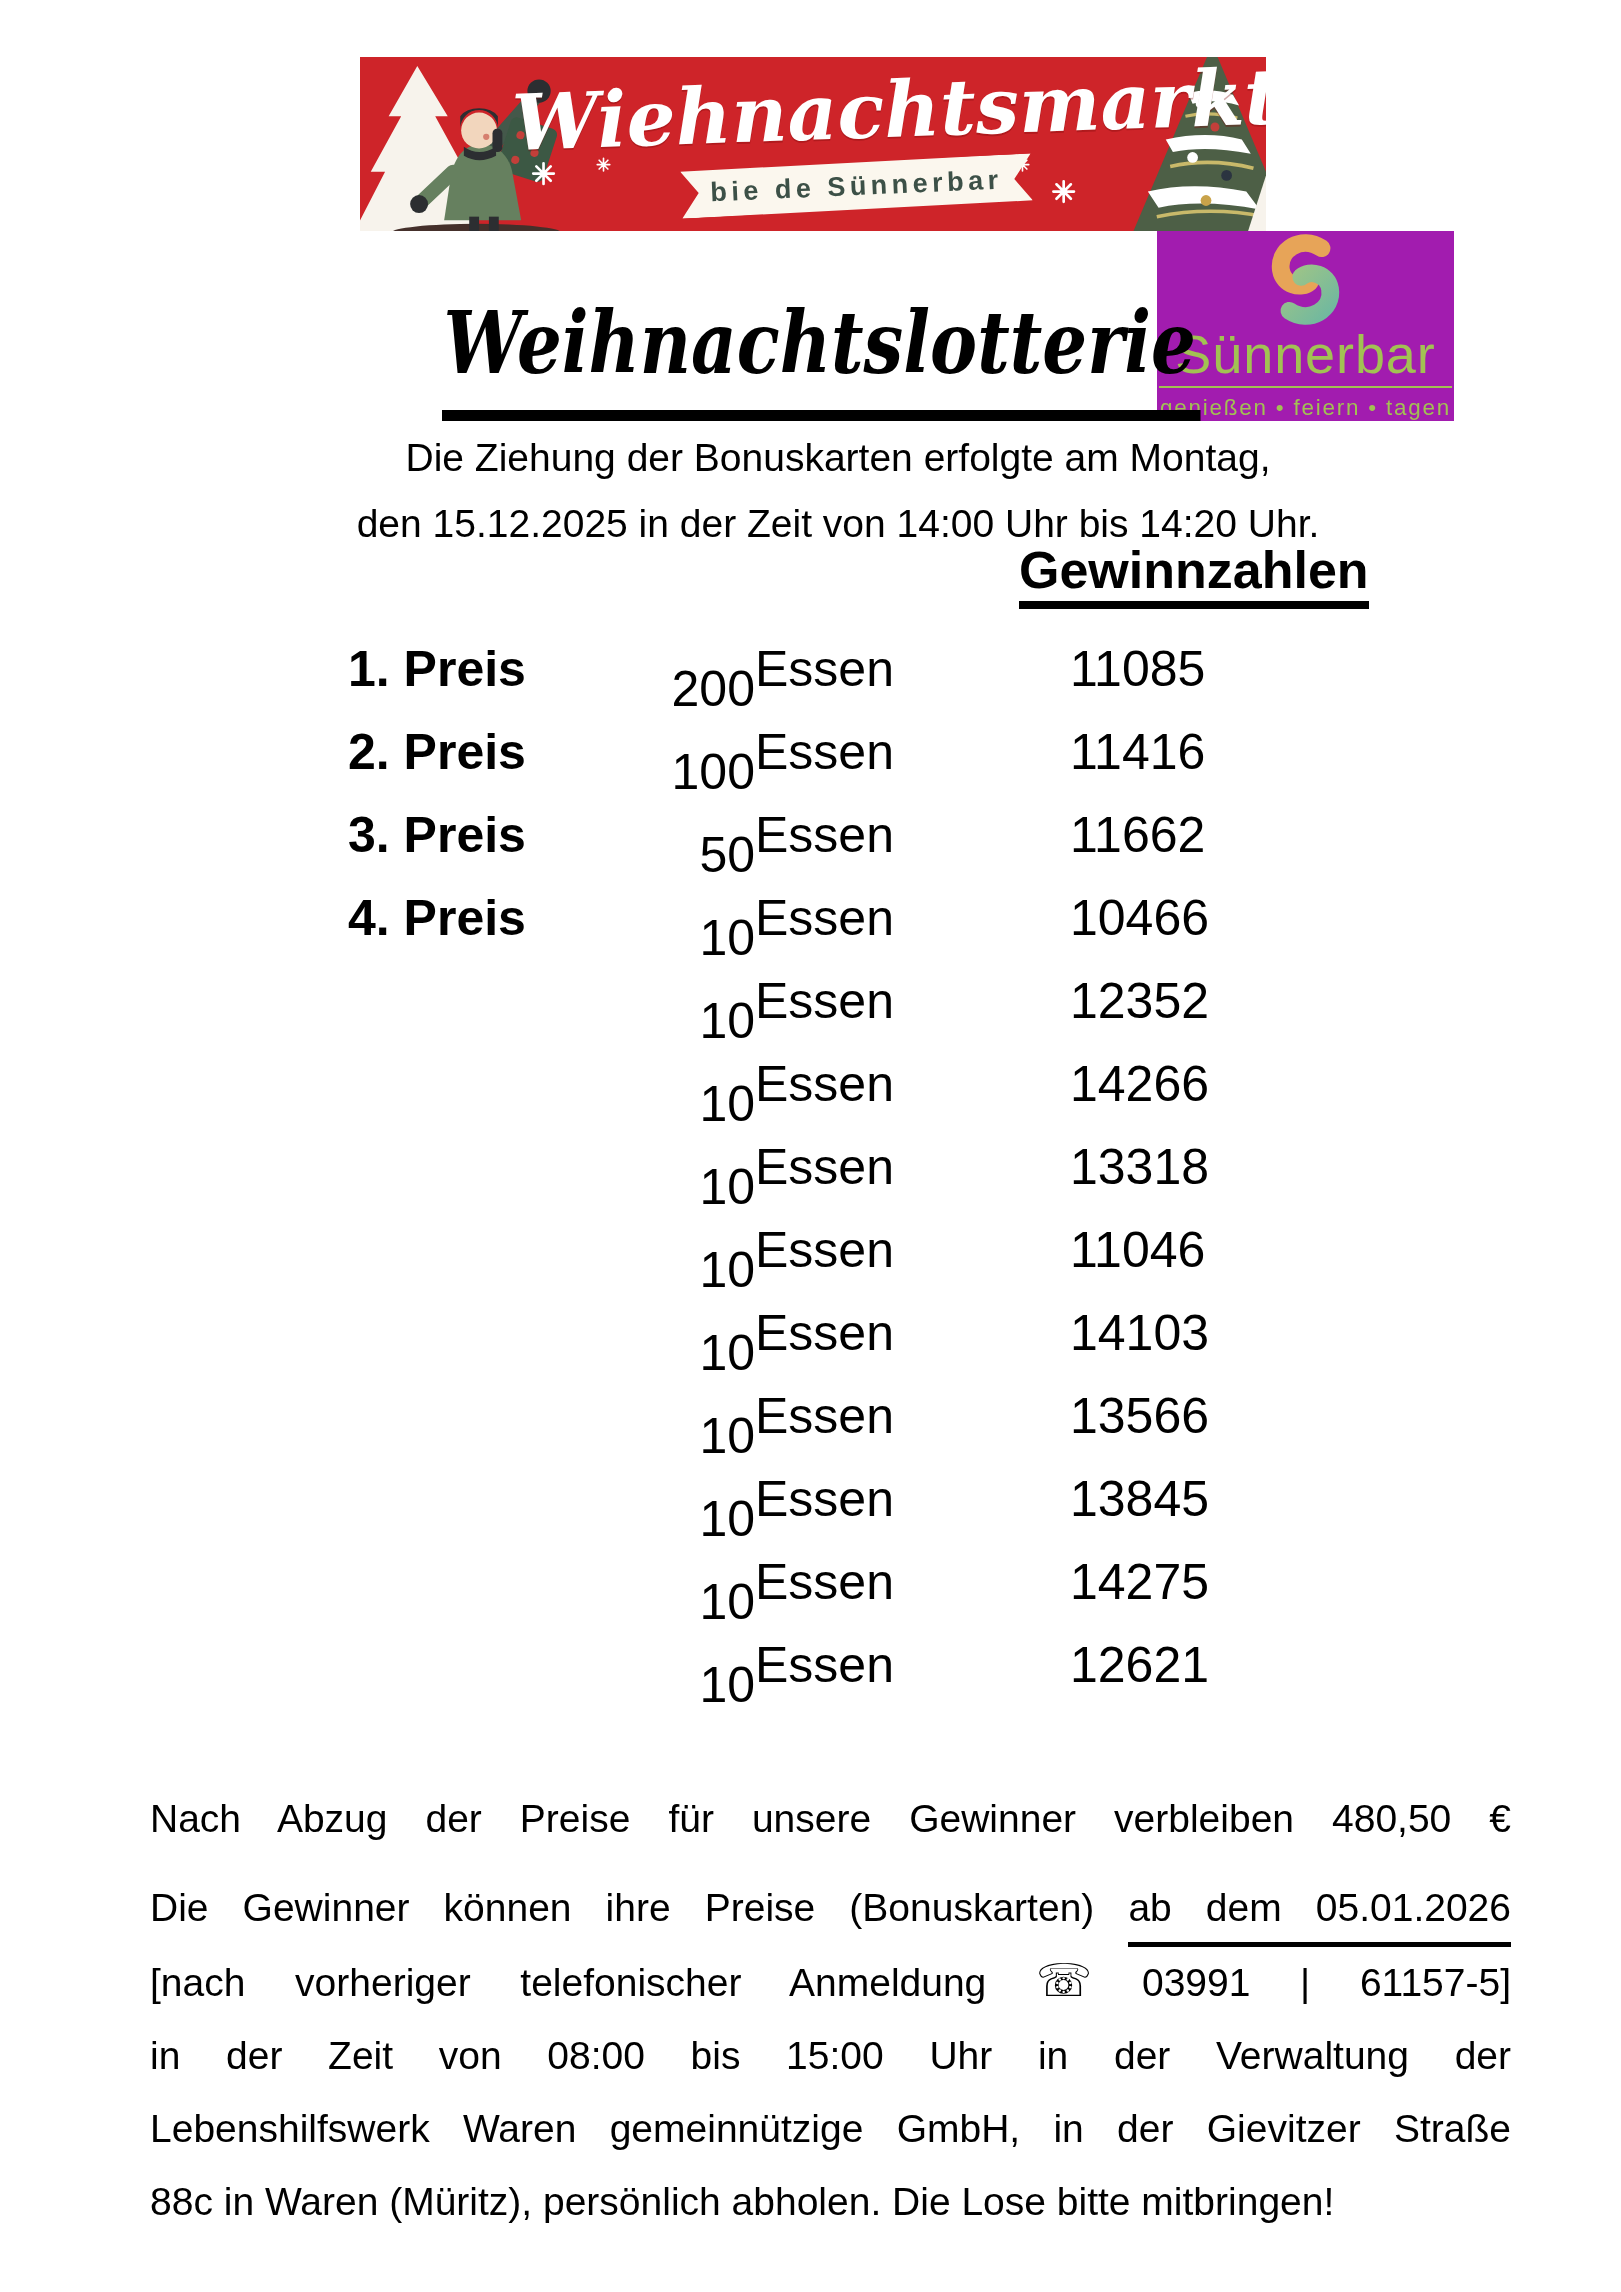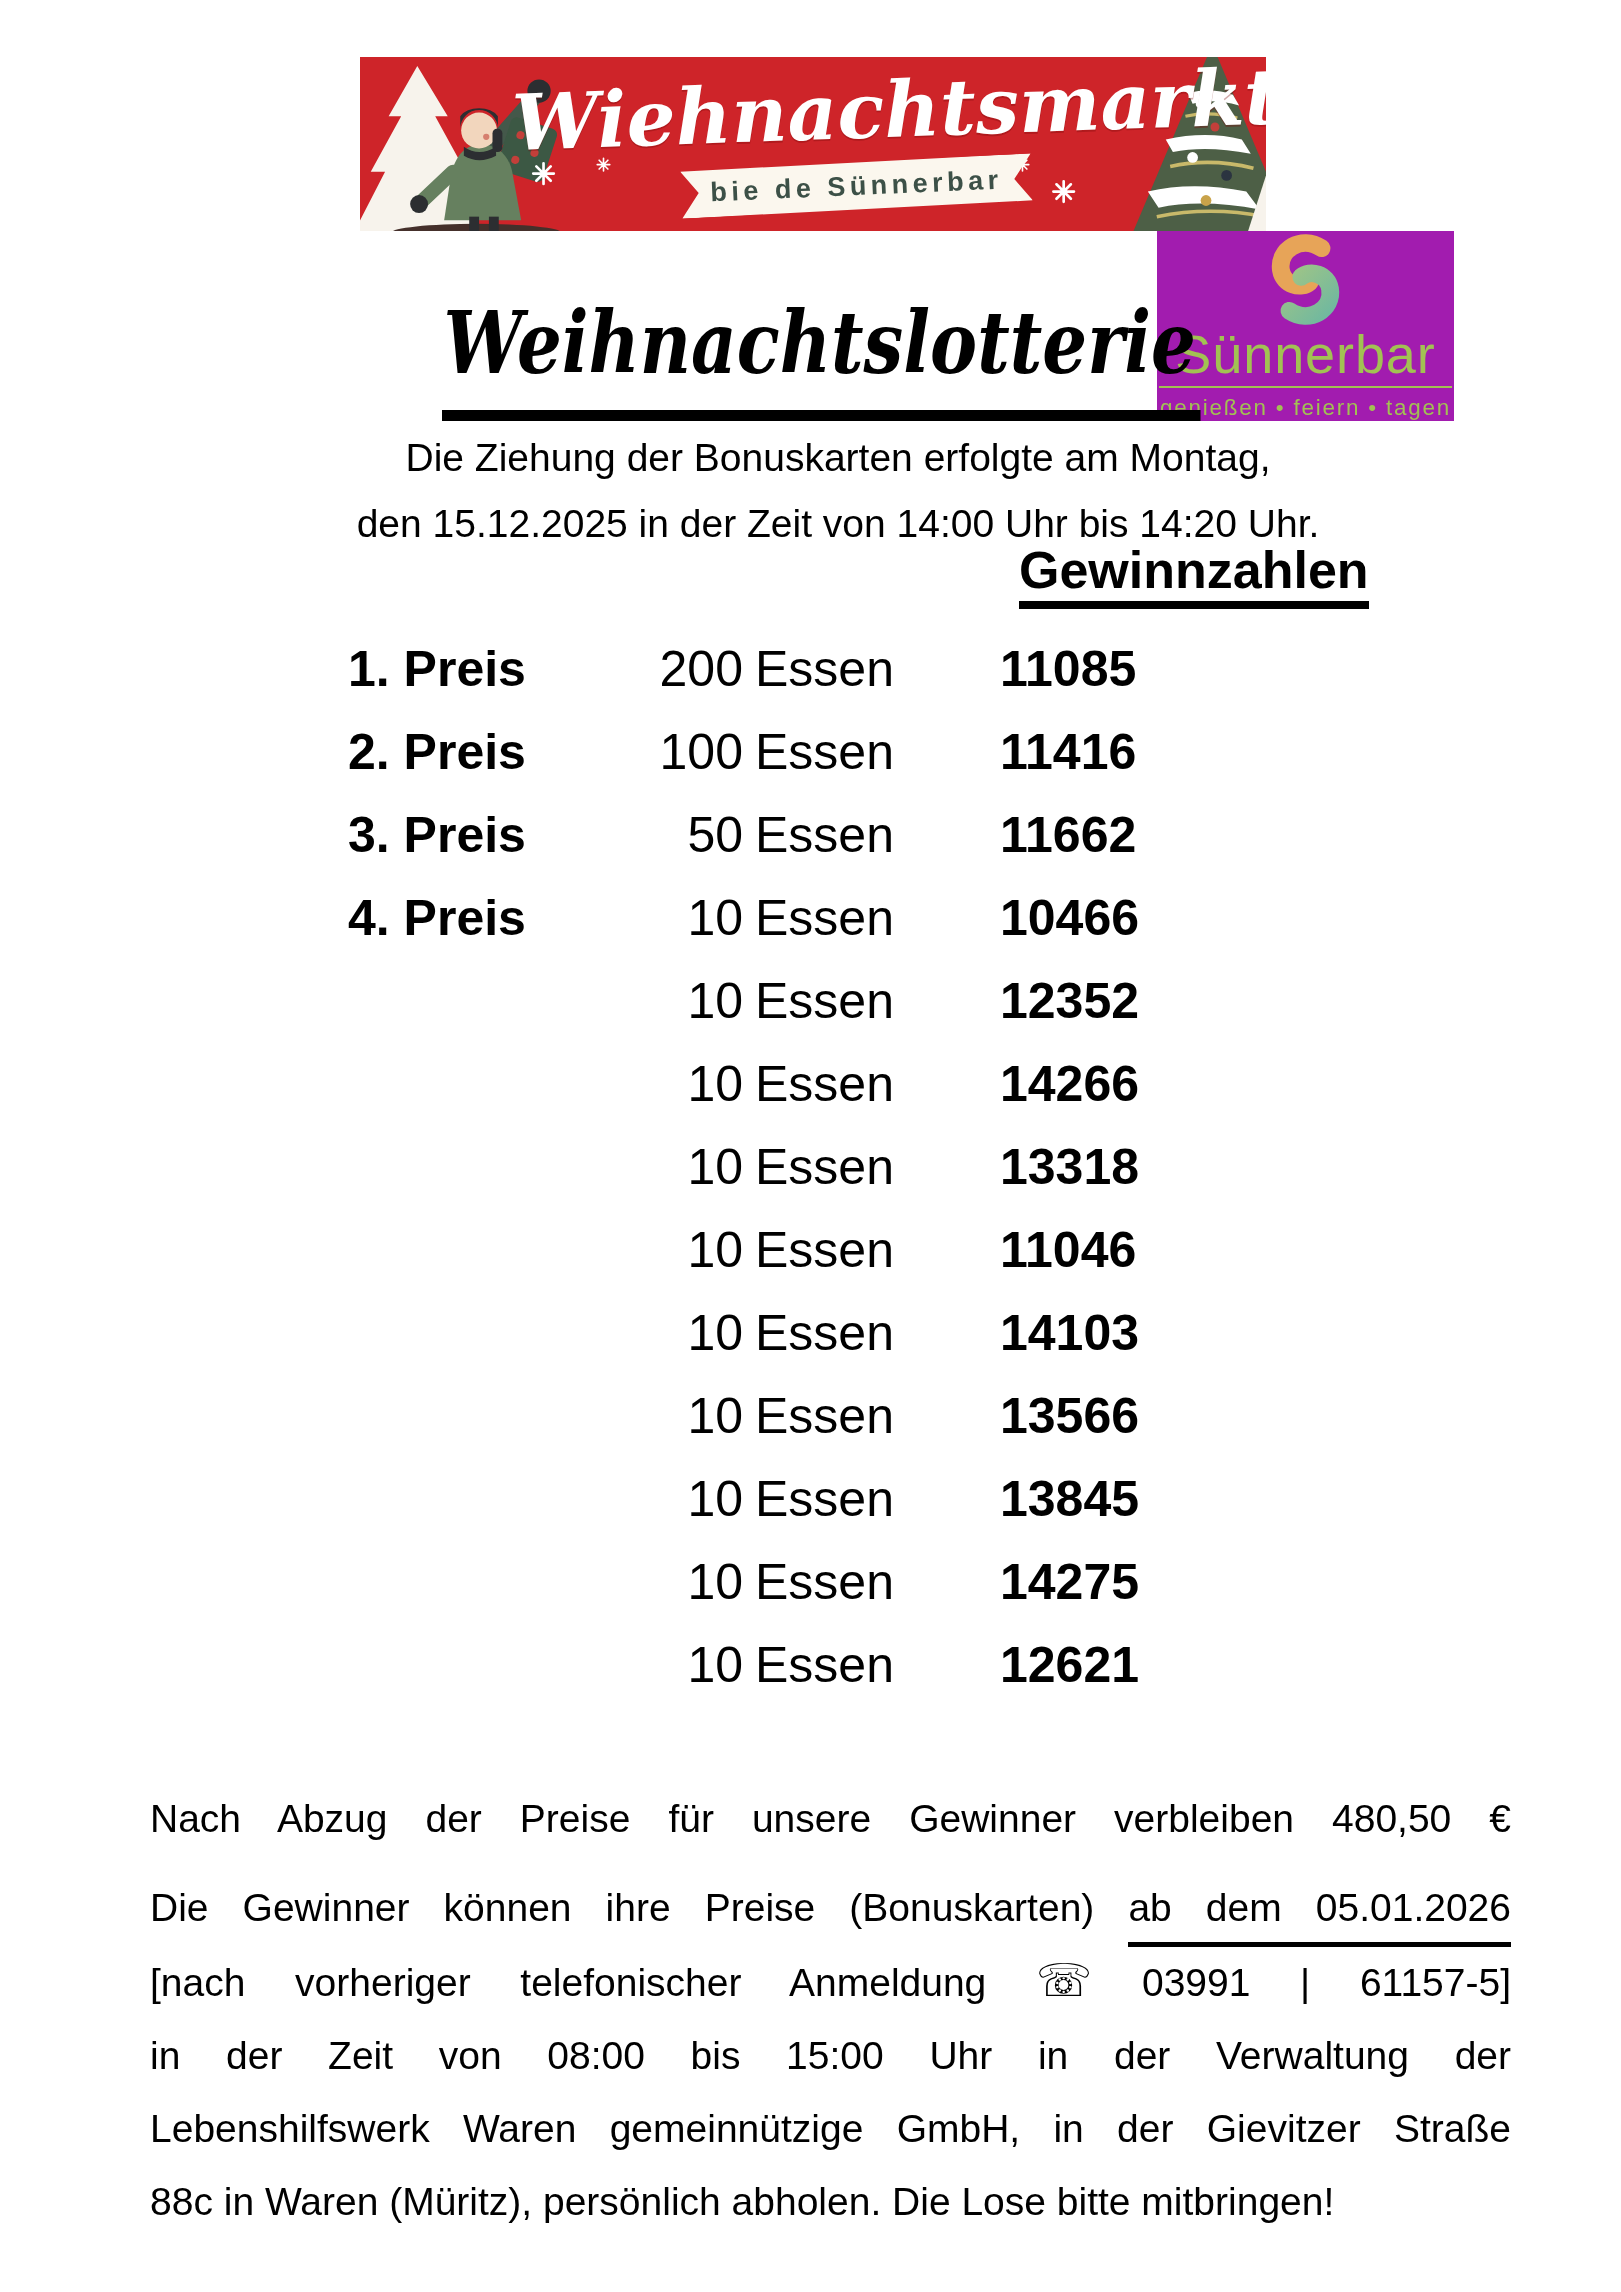--- a/index.html
+++ b/index.html
@@ -72,23 +72,23 @@
     border-bottom:8px solid #000;padding-bottom:1px;
     white-space:nowrap;
   }
   .prize-table{position:absolute;left:348px;top:627px;width:1030px;}
   .prize-row{position:relative;height:83px;}
   .prize-row span{
     position:absolute;top:50%;transform:translateY(-50%);
     font-size:50px;white-space:nowrap;
   }
   .prize-rank{left:0;font-weight:bold;}
-  .prize-qty{left:228px;width:167px;text-align:right;}
+  .prize-qty{left:240px;width:167px;text-align:right;margin-top:20px;}
   .prize-unit{left:407px;}
-  .prize-number{left:652px;font-weight:bold;}
+  .prize-number{left:722px;font-weight:normal;}
   
   .paragraphs{position:absolute;left:150px;top:1779px;width:1361px;font-size:39px;}
   .jline{text-align:justify;text-align-last:justify;white-space:normal;}
   .jline.last-line{text-align-last:left;}
   .para-1 .jline{line-height:79px;}
   .para-2{margin-top:12.5px;}
   .para-2 .jline{line-height:73px;}
   .u-date{border-bottom:5.4px solid #000;padding-bottom:13px;}
   .phone-glyph{font-family:"DejaVu Sans",sans-serif;font-size:45px;}
 </style>

